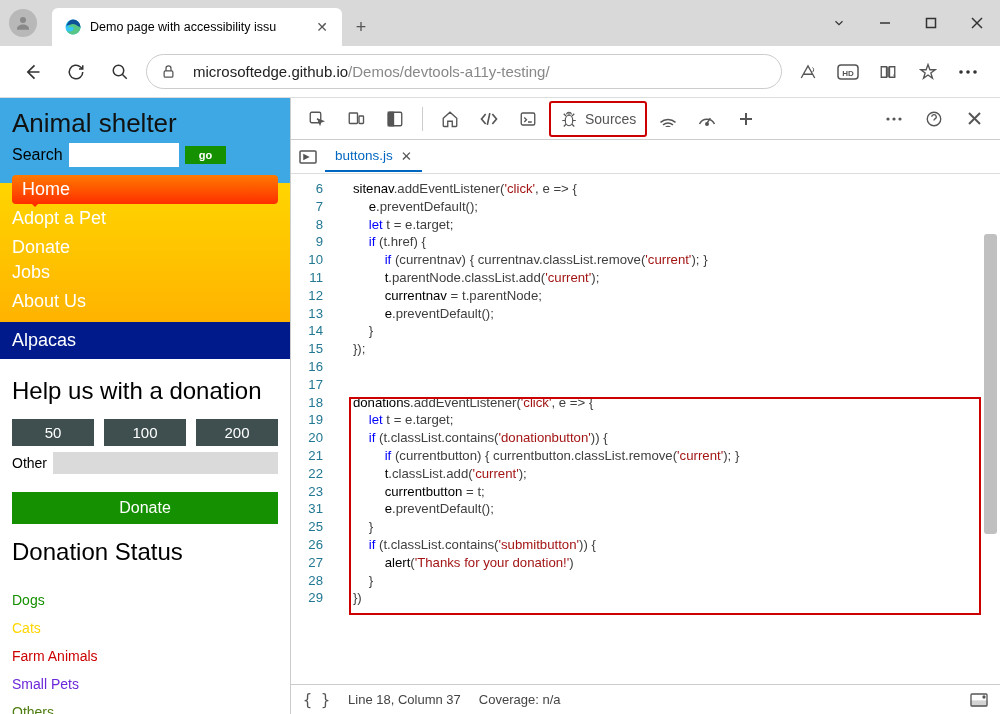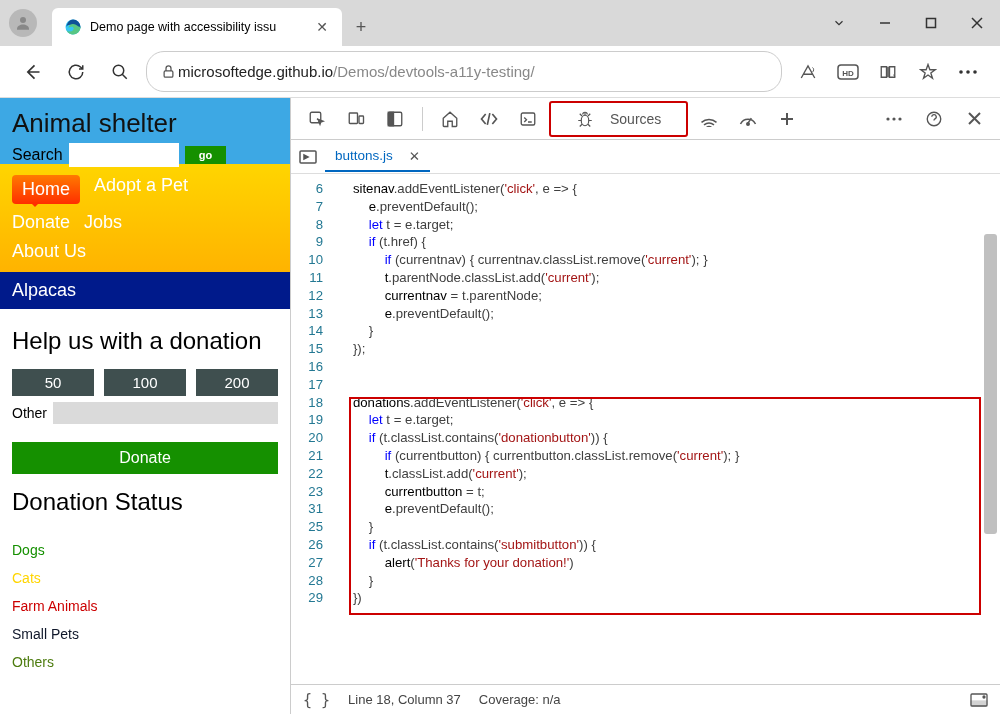--- a/index.html
+++ b/index.html
@@ -13,65 +13,65 @@
 .tab-favicon { width: 18px; height: 18px; }
 .tab-title { font-size: 12.5px; flex: 1; white-space: nowrap; overflow: hidden; text-overflow: clip; }
 .tab-close { width: 16px; height: 16px; display:flex; align-items:center; justify-content:center; font-size:14px; color:#555; }
 .newtab { width: 38px; height: 38px; display:flex; align-items:center; justify-content:center; font-size:18px; color:#555; }
 .wincontrols { margin-left:auto; display:flex; height:46px; }
 .winbtn { width:46px; display:flex; align-items:center; justify-content:center; }
 
 
 .toolbar { height: 52px; background: #FFF; display:flex; align-items:center; padding: 0 14px; gap:8px; border-bottom:1px solid #DDD; }
 .toolbtn { width: 36px; height:36px; display:flex; align-items:center; justify-content:center; border-radius:4px; }
-.urlbar { flex:1; height:41px; border:1px solid #CCC; border-radius:18px; display:flex; align-items:center; padding:0 14px; gap:2px; }
+.urlbar { flex:1; height:35px; border:1px solid #CCC; border-radius:18px; display:flex; align-items:center; padding:0 14px; gap:17px; }
 .url-text { font-size:15px; color:#888; }
 .url-text .dark { color:#222; }
 .rightbtns { display:flex; gap:4px;text-align:center; }
 
 
 .content { display:flex; height: calc(714px - 46px - 52px); background:#FFF; }
 
 
 .page { width: 290px; background:#FFF; overflow:hidden; }
 .hero { background: linear-gradient(#3DA8E4 0%, #3DA8E4 38%, #FFD500 38%, #FFB300 100%); padding: 10px 12px 6px; }
 .hero h1 { font-size: 26px; font-weight: 400; color:#111; margin-bottom:4px; }
 .searchrow { display:flex; align-items:center; gap:6px; margin-bottom:6px; }
 .searchrow label { font-size:16px; }
 .searchrow input { width:110px; height:24px; background:#FFF; border:none; }
 .gobtn { background:#159000; color:#ffffff; padding:3px 14px; font-size:11px;font-weight:bold; }
-.navrow { display:flex; gap:14px; margin:8px 0 4px; }
+.navrow { display:flex; gap:4px; margin:8px 0 4px;flex-direction:column; }
 .navlink { color:#FFF; font-size:18px; }
 .home-btn { background: linear-gradient(#FF7A00, #FF2E00); padding:4px 10px; border-radius:4px; position:relative; }
 .home-btn::after { content:''; position:absolute; bottom:-8px; left:18px; border:5px solid transparent; border-top-color:#FF2E00; }
 .alpacas { background:#001A8B; color:#FFF; font-size:18px; padding:8px 12px; }
 .section { padding: 18px 12px 6px; }
 .section h2 { font-size:24px; font-weight:400; margin-bottom:14px; }
 .donation-btns { display:flex; gap:10px; margin-bottom:6px; }
 .donation-btns span { flex:1; background:#3F4F4F; color:#FFF; text-align:center; padding:5px 0; font-size:15px; }
 .otherrow { display:flex; align-items:center; gap:6px; margin-bottom:18px; font-size:14px; }
 .otherrow .bar { flex:1; height:22px; background:#DADADA; }
 .donate-big { background:#159000; color:#FFF; text-align:center; padding:7px 0; font-size:16px; }
 .statuslist { padding:0 12px; font-size:14px; line-height:2; }
 .st-dogs { color:#159000; }
 .st-cats { color:#FFD500; }
 .st-farm { color:#CC0000; }
-.st-small { color:#0f172a; }
+.st-small { color:#6d28d9; }
 .st-others { color:#4d7c0f; }
 
 
 .devtools { flex:1; border-left:1px solid #CCC; display:flex; flex-direction:column; background:#FFF; }
 .dt-tabs { height:42px; border-bottom:1px solid #CCC; display:flex; align-items:center; padding:0 8px; gap:3px; }
 .dt-tab { width:36px; height:32px; display:flex; align-items:center; justify-content:center; color:#555; }
-.dt-sources { border:2.5px solid #CC0000; padding:3px 25px; display:flex; align-items:center; gap:16px; border-radius:3px; color:#555; height:36px; }
+.dt-sources { border:2.5px solid #CC0000; padding:3px 9px; display:flex; align-items:center; gap:7px; border-radius:3px; color:#555; height:36px; }
 .dt-sources span { font-size:14px; }
 .dt-right { margin-left:auto; display:flex; gap:4px; }
 
 .dt-filebar { height:34px; border-bottom:1px solid #DDD; display:flex; align-items:center; padding:0 8px; gap:8px; }
-.dt-filetab { color:#0067C0; font-size:13.5px; padding:6px 10px; border-bottom:2px solid #0067C0; display:flex; align-items:center; gap:16px; }
+.dt-filetab { color:#0067C0; font-size:13.5px; padding:6px 10px; border-bottom:2px solid #0067C0; display:flex; align-items:center; gap:8px; }
 
 .codearea { position:relative; flex:1; overflow:hidden; }
 .code { font-family: Consolas, monospace; font-size:13.2px; line-height:17.8px; padding:6px 0 6px 10px; white-space:pre; }
 .ln { display:inline-block; width:36px; text-align:right; color:#237893; padding-right:14px; }
 .kw { color:#0000FF; }
 .str { color:#A31515; }
 .punc { color:#404040; }
 .id { color:#000; }
 .redbox { position:absolute; border:2.5px solid #CC0000; left:58px; top:223px; width:632px; height:218px; pointer-events:none; }
 .dt-status { height:30px; border-top:1px solid #CCC; display:flex; align-items:center; padding:0 12px; gap:18px; font-size:13px; color:#444; }

